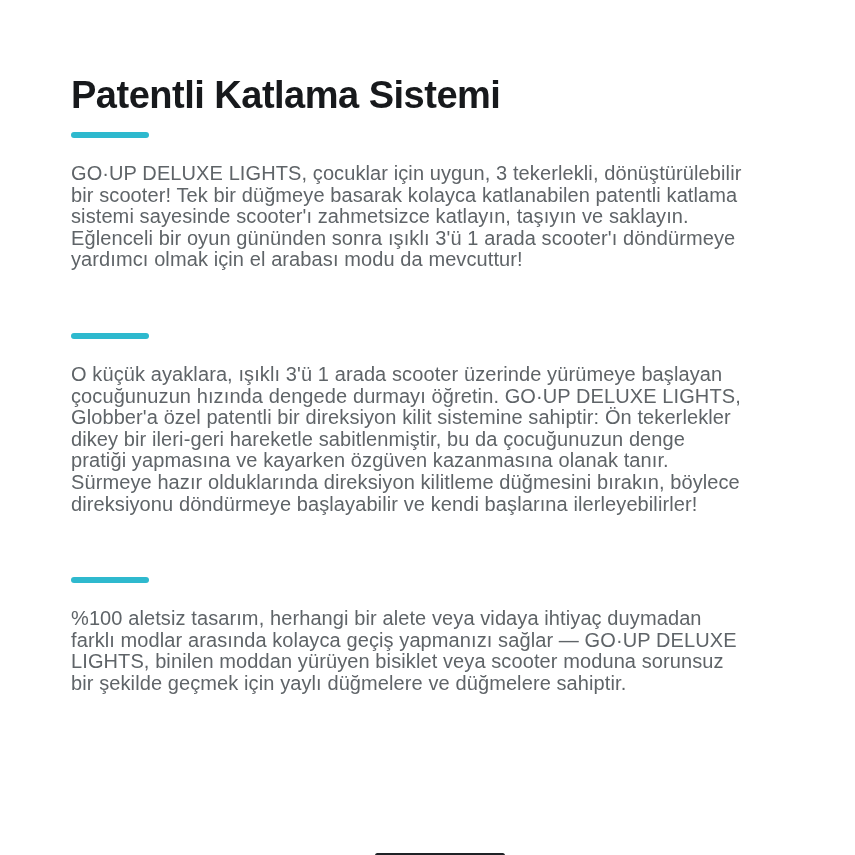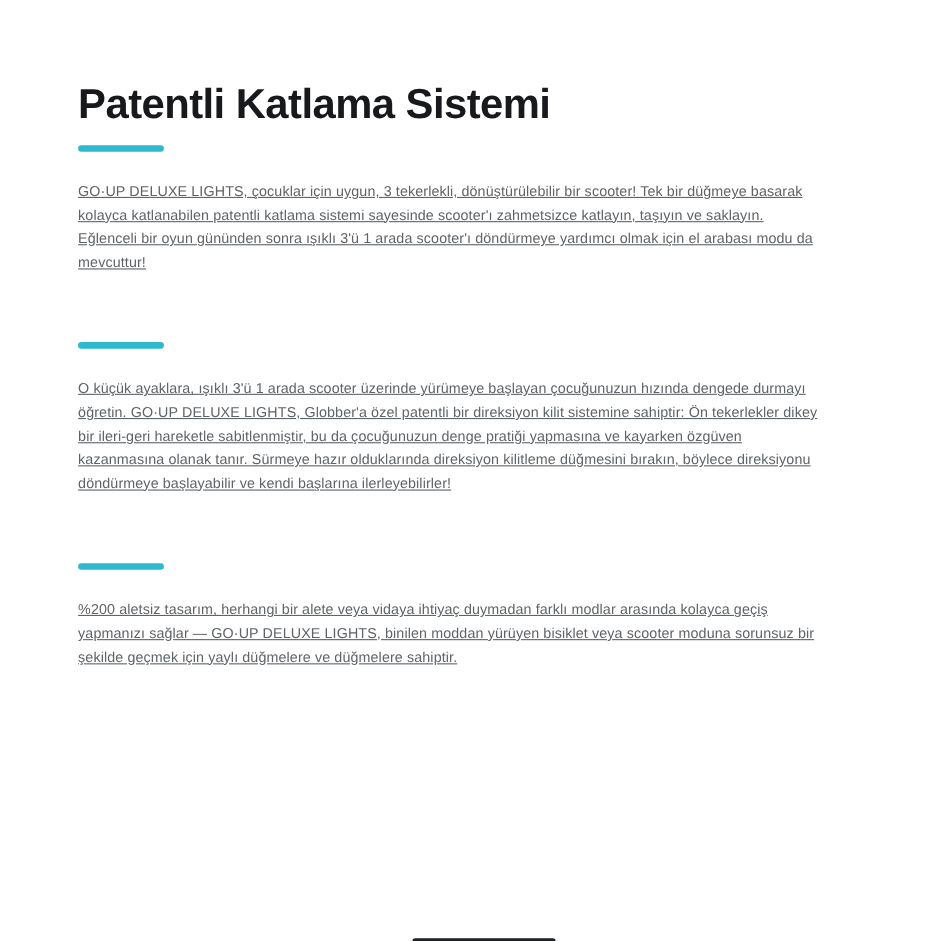--- a/index.html
+++ b/index.html
@@ -27,25 +27,24 @@
   .accent-underline {
     width: 78px;
     height: 6px;
     border-radius: 4px;
     background: var(--accent-color, #2eb9ce);
     margin-top: 15px;
   }
   .section-body {
     margin-top: 25px;
     max-width: 698px;
-    font-size: 13px;
+    font-size: 20px;
     line-height: 21.6px;
     color: var(--body-color, #5f6468);
     letter-spacing: 0.1px;
-    text-decoration: underline;
   }
   .home-indicator {
     position: absolute;
     left: 50%;
     bottom: 3px;
     transform: translateX(-50%);
     width: 130px;
     height: 5px;
     border-radius: 3px;
     background: var(--indicator-color, #1f2226);
@@ -63,19 +62,19 @@
       <p class="section-body">GO·UP DELUXE LIGHTS, çocuklar için uygun, 3 tekerlekli, dönüştürülebilir bir scooter! Tek bir düğmeye basarak kolayca katlanabilen patentli katlama sistemi sayesinde scooter'ı zahmetsizce katlayın, taşıyın ve saklayın. Eğlenceli bir oyun gününden sonra ışıklı 3'ü 1 arada scooter'ı döndürmeye yardımcı olmak için el arabası modu da mevcuttur!</p>
     </section>
 
     <section class="section">
       <div class="accent-underline"></div>
       <p class="section-body">O küçük ayaklara, ışıklı 3'ü 1 arada scooter üzerinde yürümeye başlayan çocuğunuzun hızında dengede durmayı öğretin. GO·UP DELUXE LIGHTS, Globber'a özel patentli bir direksiyon kilit sistemine sahiptir: Ön tekerlekler dikey bir ileri-geri hareketle sabitlenmiştir, bu da çocuğunuzun denge pratiği yapmasına ve kayarken özgüven kazanmasına olanak tanır. Sürmeye hazır olduklarında direksiyon kilitleme düğmesini bırakın, böylece direksiyonu döndürmeye başlayabilir ve kendi başlarına ilerleyebilirler!</p>
     </section>
 
     <section class="section">
       <div class="accent-underline"></div>
-      <p class="section-body">%200 aletsiz tasarım, herhangi bir alete veya vidaya ihtiyaç duymadan farklı modlar arasında kolayca geçiş yapmanızı sağlar — GO·UP DELUXE LIGHTS, binilen moddan yürüyen bisiklet veya scooter moduna sorunsuz bir şekilde geçmek için yaylı düğmelere ve düğmelere sahiptir.</p>
+      <p class="section-body">%100 aletsiz tasarım, herhangi bir alete veya vidaya ihtiyaç duymadan farklı modlar arasında kolayca geçiş yapmanızı sağlar — GO·UP DELUXE LIGHTS, binilen moddan yürüyen bisiklet veya scooter moduna sorunsuz bir şekilde geçmek için yaylı düğmelere ve düğmelere sahiptir.</p>
     </section>
 
   </div>
 
   <div class="home-indicator"></div>
 </div>
 
 </body></html>

